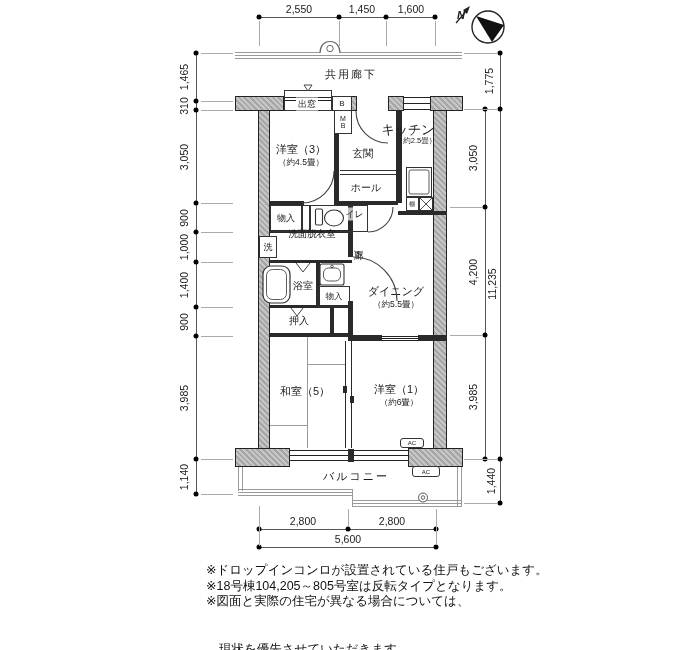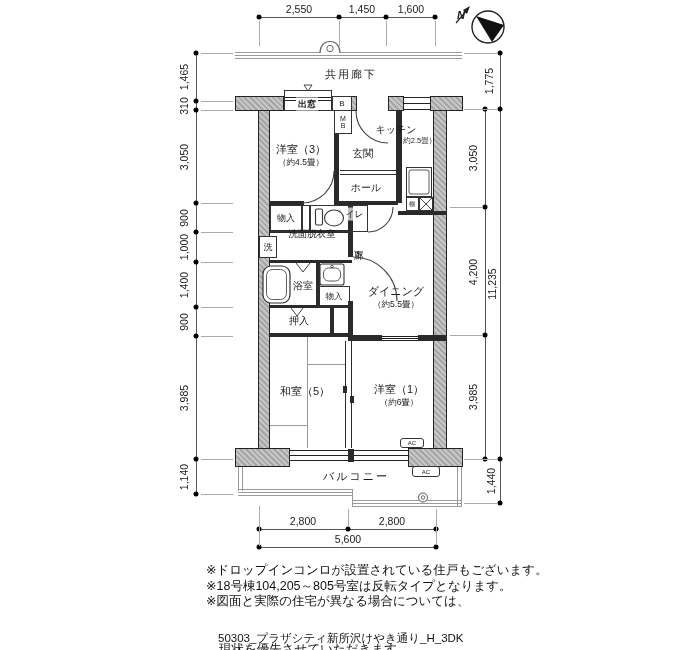--- a/index.html
+++ b/index.html
@@ -125,21 +125,21 @@
   <div class="w" style="left:430px;top:96px;width:33px;height:15px;"></div>
   <div class="w" style="left:258px;top:110px;width:12px;height:340px;"></div>
   <div class="w" style="left:433px;top:110px;width:14px;height:340px;"></div>
   <div class="w" style="left:235px;top:448px;width:55px;height:19px;"></div>
   <div class="w" style="left:408px;top:448px;width:55px;height:19px;"></div>
 
   <div class="box" style="left:284px;top:90px;width:48px;height:21px;">
     <div style="position:absolute;left:0;right:0;top:6px;height:1px;background:#222;"></div>
     <div style="position:absolute;left:0;right:0;top:9px;height:1px;background:#222;"></div>
   </div>
-  <div class="lbl" style="left:307px;top:104px;font-size:9px;background:#fff;padding:0 2px;font-weight:bold;">出窓</div>
+  <div class="lbl" style="left:307px;top:104px;font-size:9px;background:#fff;padding:0 2px;">出窓</div>
   <div class="box" style="left:332px;top:96px;width:20px;height:15px;"></div>
   <div class="lbl" style="left:342px;top:103px;font-size:8px;">B</div>
   <div class="box" style="left:334px;top:110px;width:18px;height:24px;"></div>
   <div class="lbl vert" style="left:343px;top:122px;font-size:7px;letter-spacing:0;">MB</div>
   <div class="win" style="left:404px;top:97px;width:26px;height:13px;">
       <div></div>
     </div>
 
   <div class="t" style="left:334px;top:134px;width:5px;height:69px;"></div>
   <div class="t" style="left:270px;top:201px;width:34px;height:4px;"></div>
@@ -204,21 +204,21 @@
   <div class="ac" style="left:400px;top:438px;width:22px;height:8px;">
       <span>AC</span>
     </div>
   <div class="ac" style="left:412px;top:466px;width:26px;height:9px;">
       <span>AC</span>
     </div>
 
   <div class="lbl" style="left:301px;top:149px;font-size:11px;">洋室（3）</div>
   <div class="lbl" style="left:301px;top:163px;font-size:8.5px;">（約4.5畳）</div>
   <div class="lbl" style="left:363px;top:154px;font-size:10.5px;">玄関</div>
-  <div class="lbl" style="left:396px;top:130px;font-size:10px;">キッチン</div>
+  <div class="lbl" style="left:408px;top:130px;font-size:13px;">キッチン</div>
   <div class="lbl" style="left:416px;top:141px;font-size:7.5px;">（約2.5畳）</div>
   <div class="lbl" style="left:366px;top:188px;font-size:10px;">ホール</div>
   <div class="lbl" style="left:286px;top:218px;font-size:9px;">物入</div>
   <div class="lbl" style="left:350px;top:214px;font-size:9px;background:rgba(255,255,255,.7);">トイレ</div>
   <div class="lbl" style="left:268px;top:247px;font-size:9px;">洗</div>
   <div class="lbl" style="left:312px;top:234px;font-size:9.5px;">洗面脱衣室</div>
   <div class="lbl vert" style="left:358px;top:243px;font-size:9.5px;">廊下</div>
   <div class="lbl" style="left:303px;top:286px;font-size:10px;background:rgba(255,255,255,.7);">浴室</div>
   <div class="lbl" style="left:334px;top:297px;font-size:8.5px;">物入</div>
   <div class="lbl" style="left:299px;top:321px;font-size:10px;">押入</div>
@@ -268,15 +268,14 @@
     <line x1="456" y1="23" x2="468" y2="9" stroke="#222" stroke-width="1.2"></line>
     <polygon points="470,6 463,10 467,14" fill="#222"></polygon>
   </svg>
 
   <div class="notes">
     <div>※ドロップインコンロが設置されている住戸もございます。</div>
     <div>※18号棟104,205～805号室は反転タイプとなります。</div>
     <div>※図面と実際の住宅が異なる場合については、</div>
     <div class="indent">現状を優先させていただきます。</div>
   </div>
-  <div class="footer">50303_プラザシティ新所沢けやき通り_H_3DK</div>
 
 </div>
 
 </body></html>

